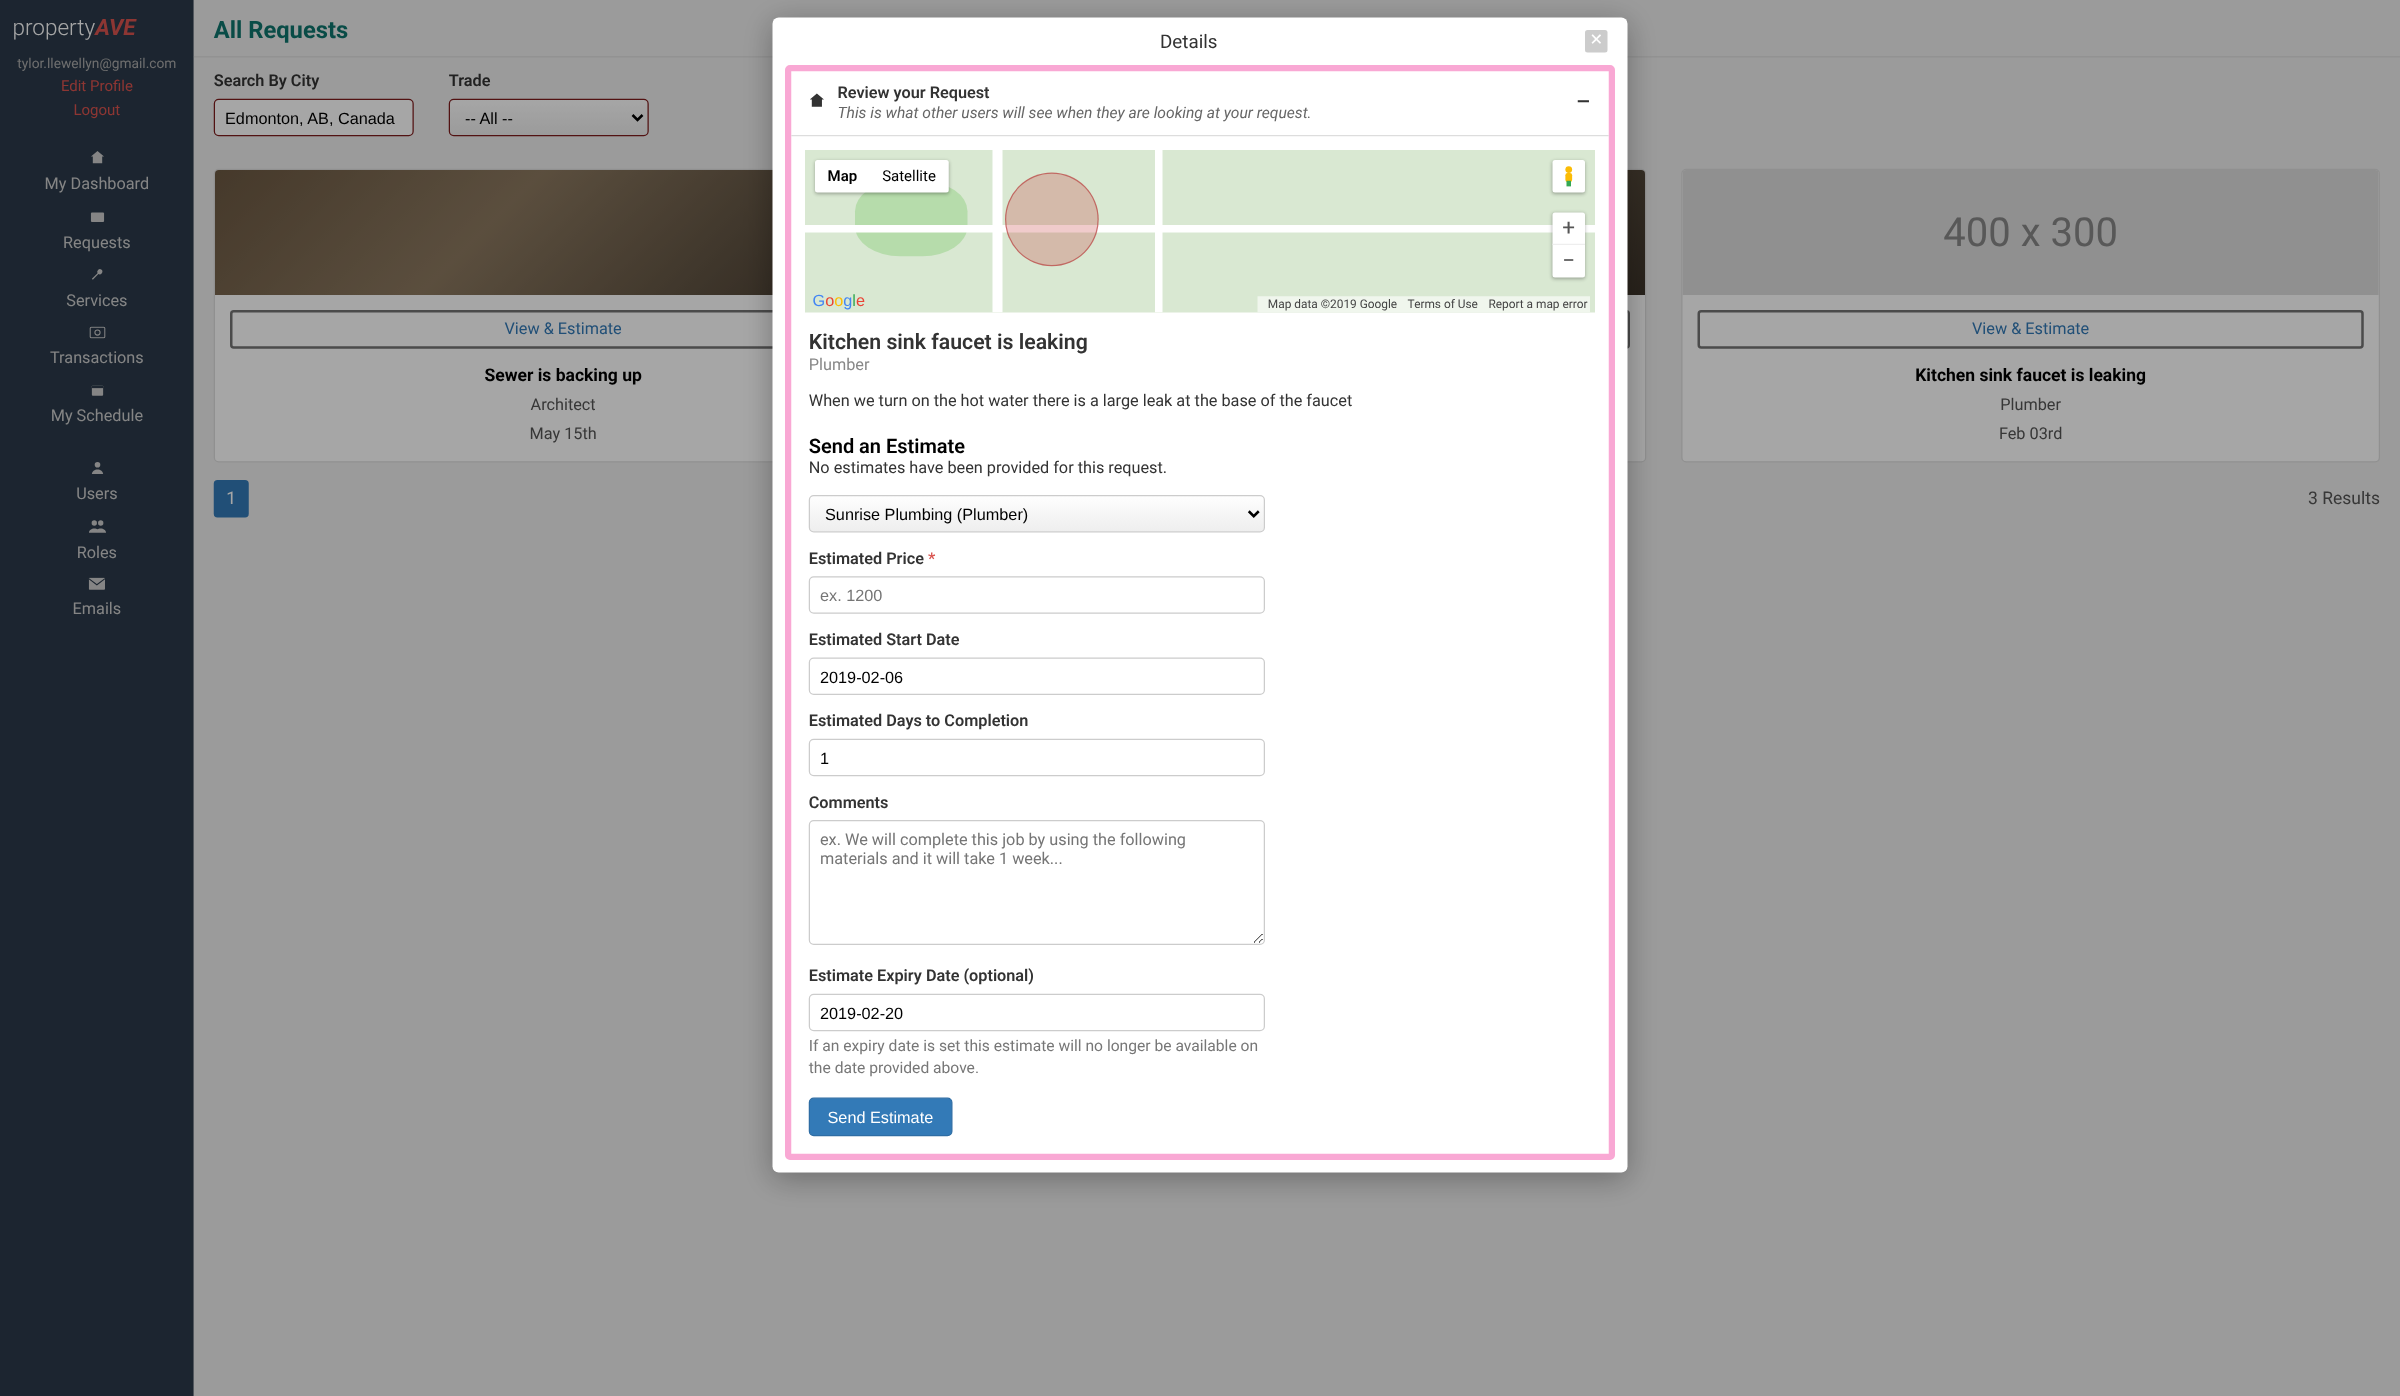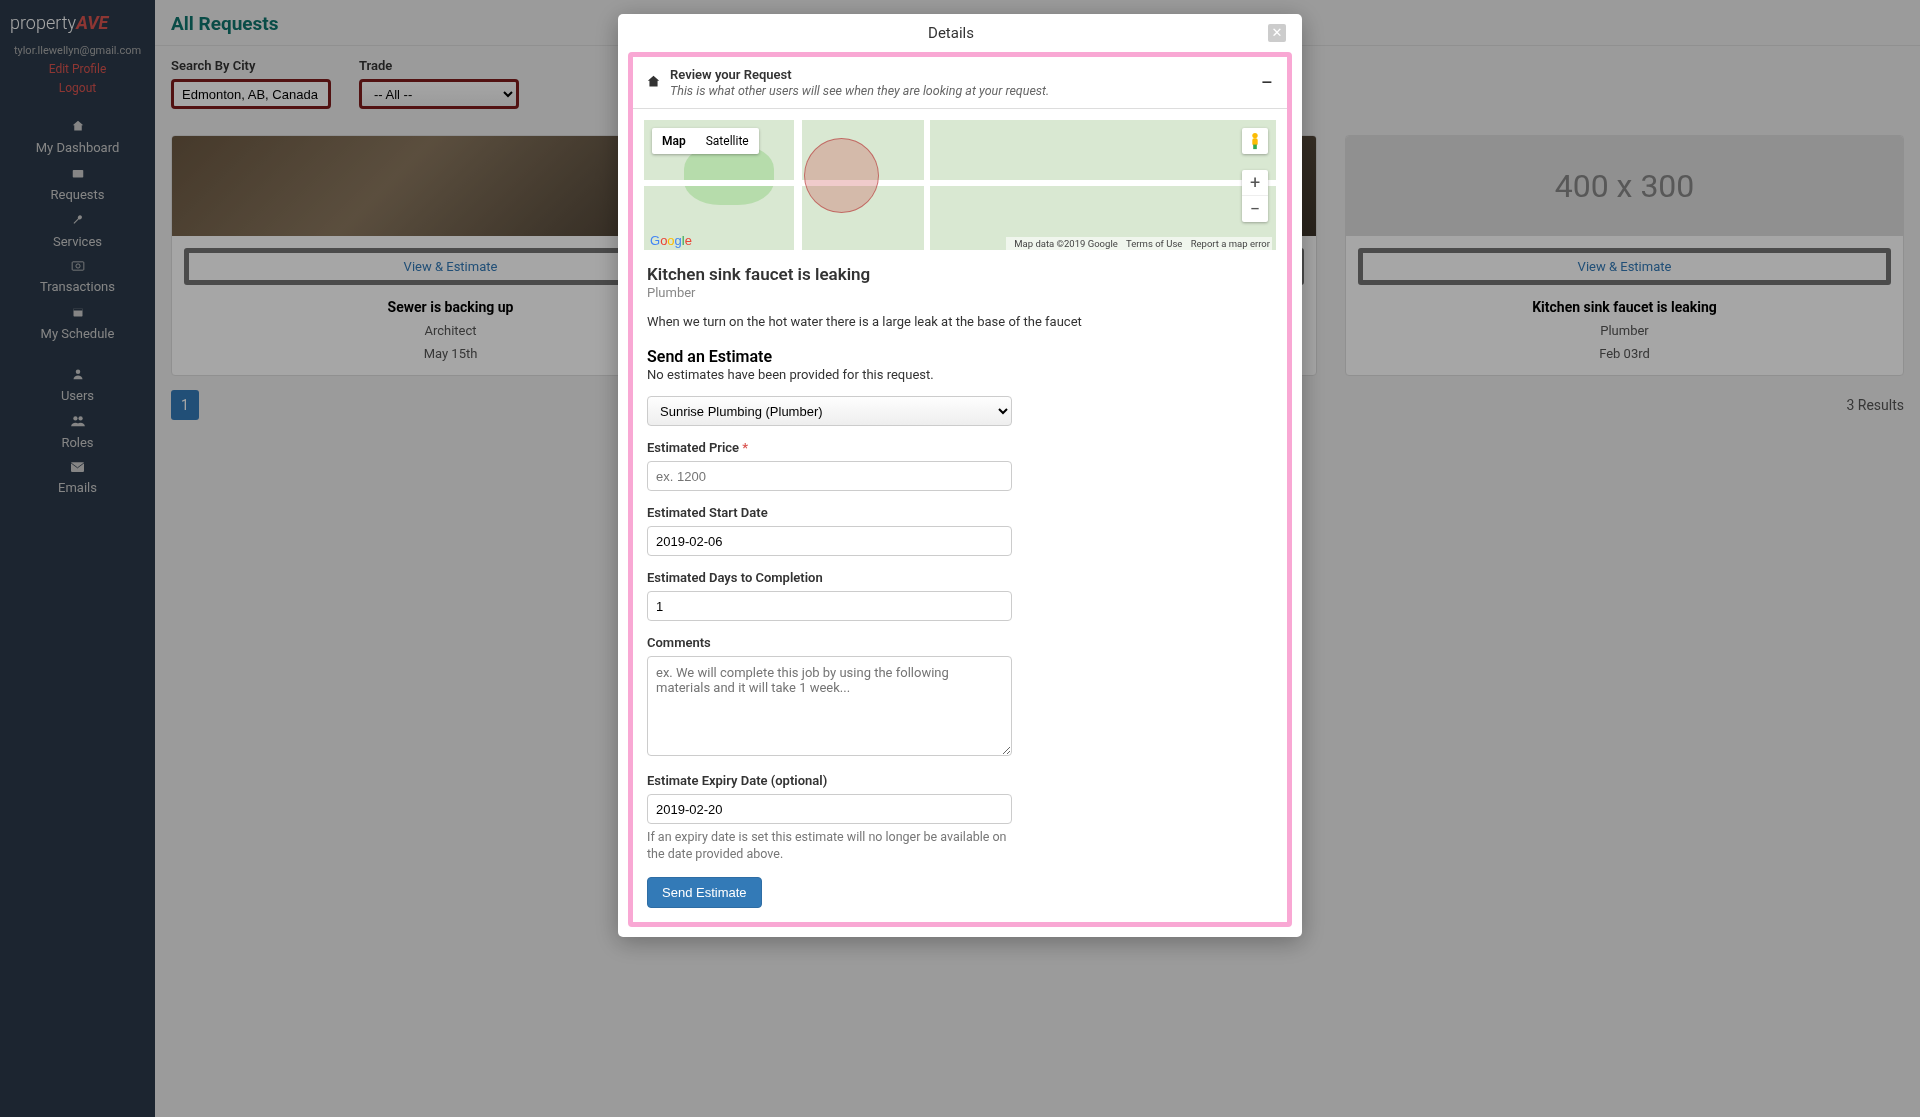--- a/index.html
+++ b/index.html
@@ -15,30 +15,30 @@
     .profile-links a { color: #d9534f; text-decoration: none; display: block; line-height: 1.6; }
     .nav { margin-top: 8px; }
     .nav a { display: flex; align-items: center; gap: 8px; padding: 6px 12px; color: #ccc; text-decoration: none; font-size: 13px; flex-direction: column; }
     .nav-divider { height: 15px; }
     .nav-icon { display: inline-flex; width: 14px; justify-content: center; }
 
     .main { flex: 1; background: #eeeeee; padding: 0; overflow: auto; position: relative; }
     .page-header { padding: 12px 16px 10px; color: #0f766e; font-size: 19px; font-weight: 700; }
     .filter-bar { border-top: 1px solid #ddd; padding: 12px 16px 6px; display: flex; gap: 28px; }
     .filter-group label { display: block; font-size: 13px; font-weight: 600; margin-bottom: 6px; color: #333; }
-    .filter-group input, .filter-group select { height: 30px; padding: 4px 8px; border: 3px solid #7f1d1d; border-radius: 4px; font-size: 13px; }
+    .filter-group input, .filter-group select { height: 30px; padding: 4px 8px; border: 1px solid #7f1d1d; border-radius: 4px; font-size: 13px; }
     .city-input { width: 160px; background: #fff; }
     .trade-select { width: 160px; background: linear-gradient(#fff, #eee); }
     
     .cards-grid { display: flex; gap: 28px; padding: 20px 16px 6px; }
     .card { flex: 1; border: 1px solid #ddd; border-radius: 4px; background: #fff; overflow: hidden; }
     .card-img { height: 100px; background: #bbb; display: flex; align-items: center; justify-content: center; font-size: 32px; color: #888; }
     .card-img.photo1 { background: linear-gradient(135deg, #6b5842, #8c7960 40%, #3d342a); }
     .card-img.placeholder { background: #ddd; }
-    .card-btn { display: block; margin: 12px; padding: 6px; text-align: center; border: 5px solid #737373; border-radius: 3px; color: #337ab7; background: #fff; font-size: 13px; cursor: pointer; }
+    .card-btn { display: block; margin: 12px; padding: 6px; text-align: center; border: 2px solid #737373; border-radius: 3px; color: #337ab7; background: #fff; font-size: 13px; cursor: pointer; }
     .card-title { text-align: center; font-weight: bold; font-size: 14px; padding: 2px 12px 8px; }
     .card-sub { text-align: center; font-size: 13px; color: #555; padding-bottom: 8px; }
     .card-date { text-align: center; font-size: 13px; color: #555; padding-bottom: 14px; }
     
     .results-bar { display: flex; justify-content: space-between; align-items: center; padding: 8px 16px 20px; }
     .page-num { display: inline-block; background: #337ab7; color: #fff; width: 28px; height: 30px; line-height: 30px; text-align: center; border-radius: 3px; }
     .result-count { color: #555; font-size: 14px; }
 
     .overlay { position: fixed; inset: 0; background: rgba(0,0,0,0.35); display: flex; justify-content: center; align-items: flex-start; padding-top: 14px; }
     .modal { width: 684px; background: #fff; border-radius: 5px; box-shadow: 0 5px 25px rgba(0,0,0,0.3); }

